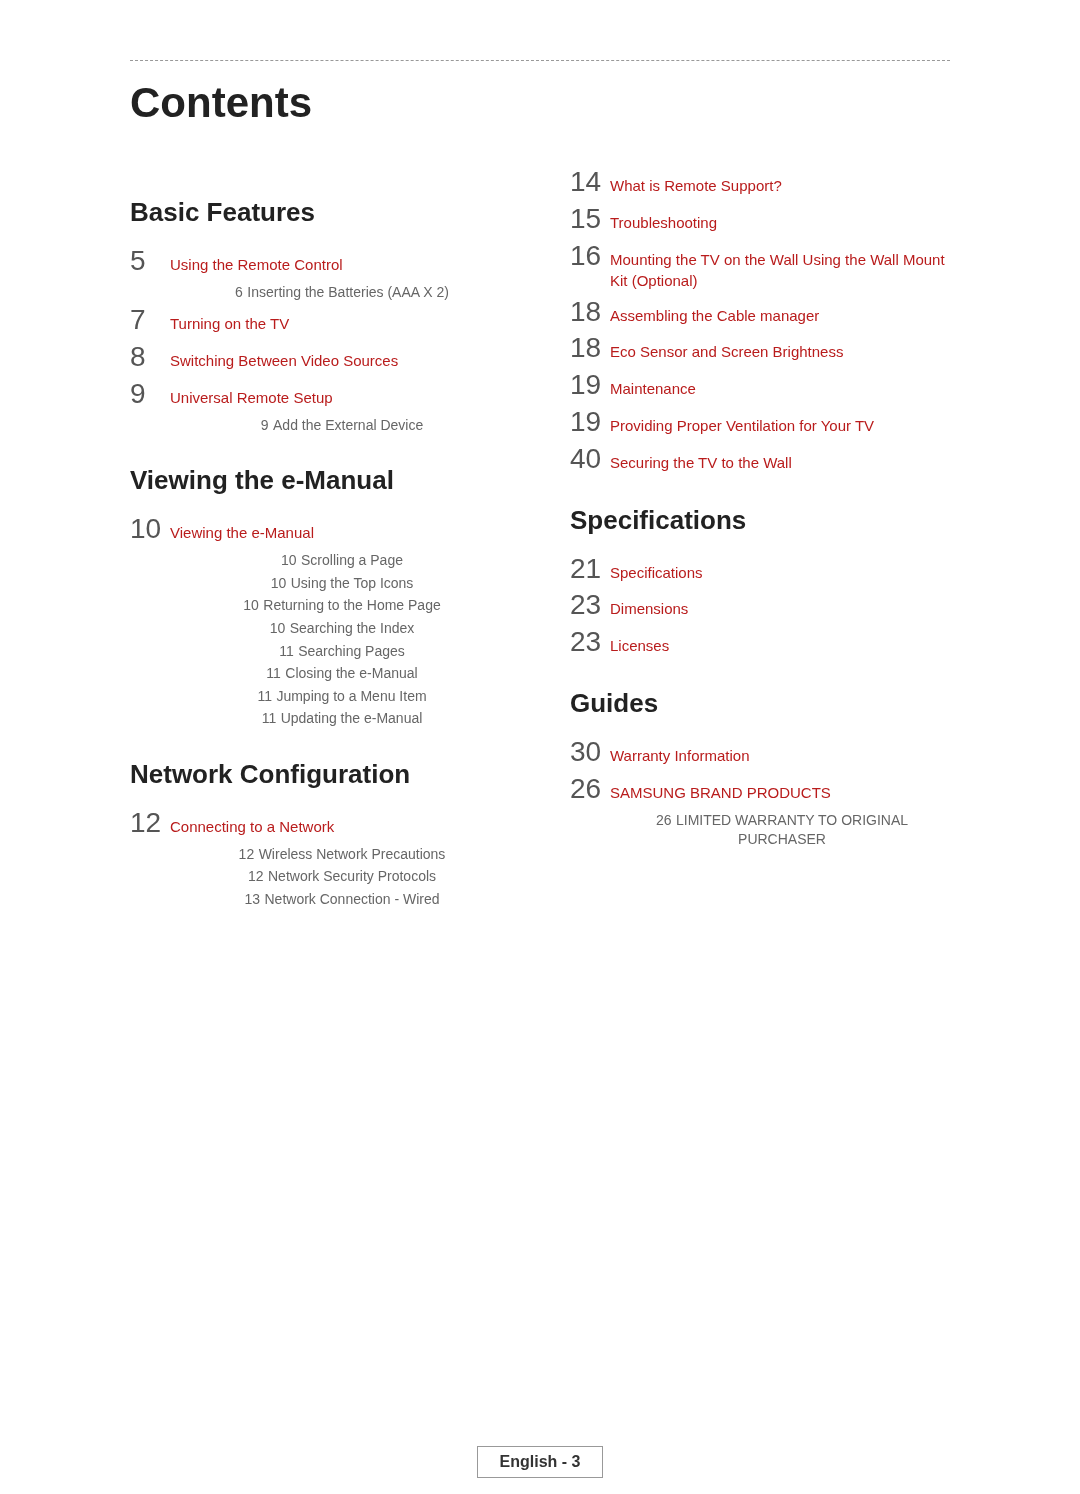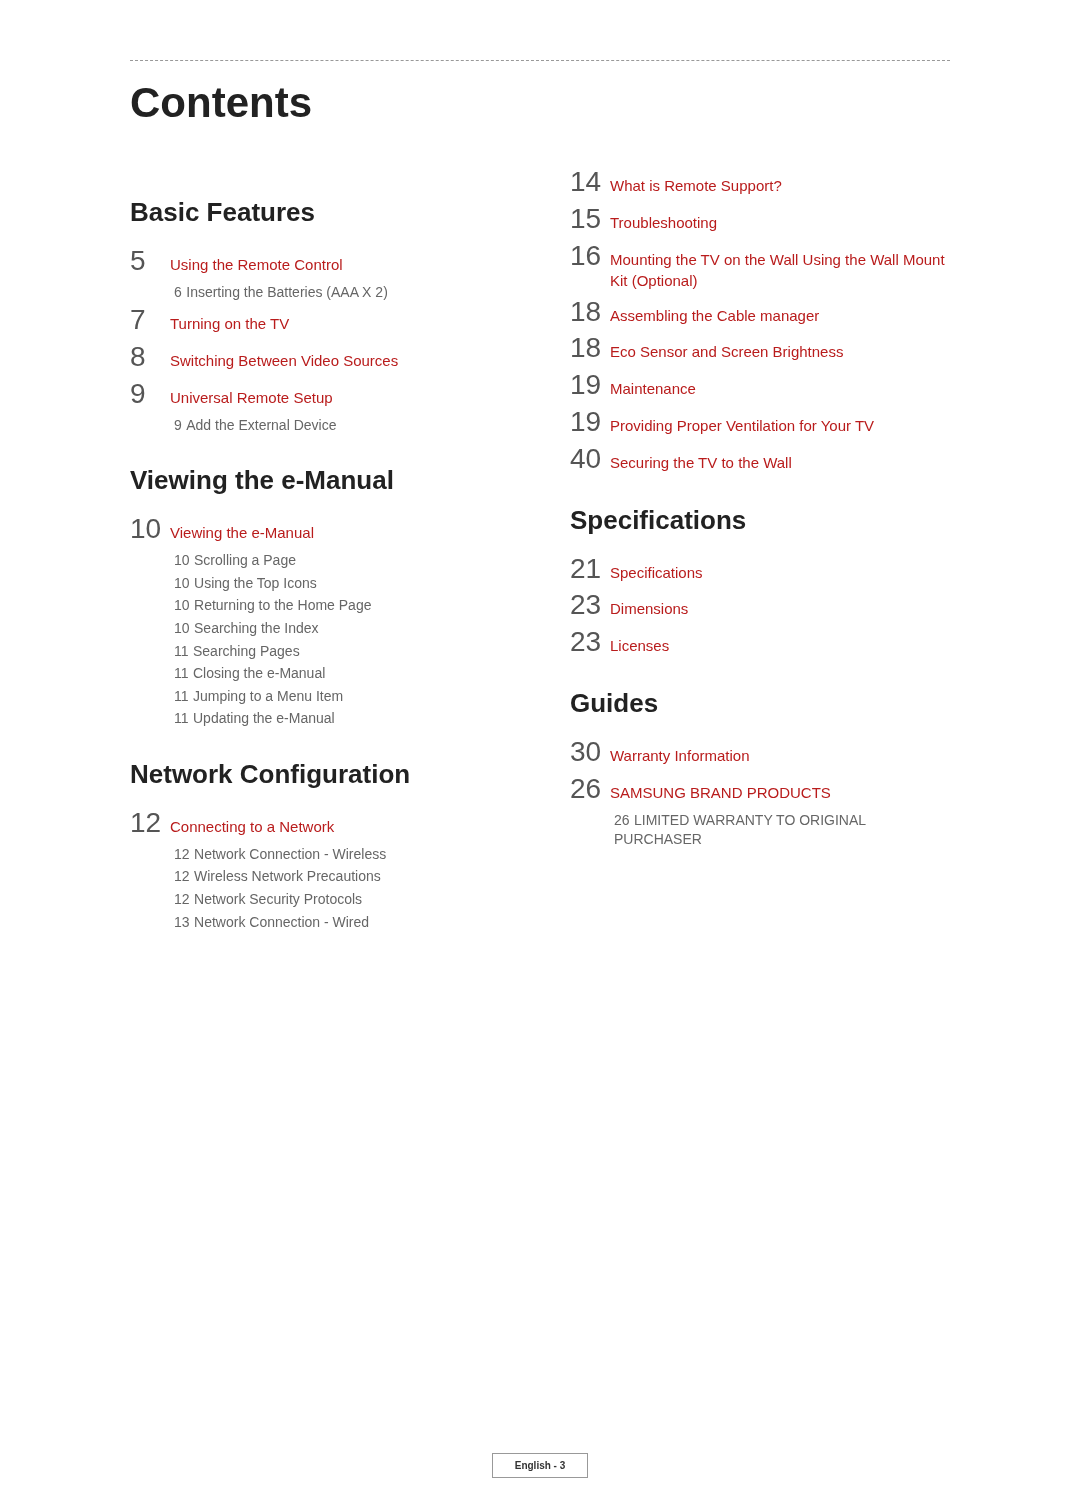--- a/index.html
+++ b/index.html
@@ -64,20 +64,21 @@
       line-height: 1.1;
     }
     .toc-text {
       font-size: 15px;
       color: #b91c1c;
       line-height: 1.4;
     }
     .toc-sub {
       margin-left: 44px;
       margin-bottom: 3px;
+      text-align: center;
     }
     .toc-sub .toc-num {
       font-size: 14px;
       font-weight: normal;
       color: #666;
       min-width: 28px;
     }
     .toc-sub .toc-text {
       font-size: 14px;
       color: #666;
@@ -92,21 +93,21 @@
       font-size: 14px;
       font-weight: bold;
       color: #333;
       width: 100%;
       border-top: none;
     }
     .footer-inner {
       display: inline-block;
       border: 1px solid #999;
       padding: 6px 22px;
-      font-size: 10px;
+      font-size: 16px;
       font-weight: bold;
     }
   </style>
 </head>
 <body>
 
 <div class="page">
   <hr class="dashed-line">
   <h1 class="contents-title">Contents</h1>
 
@@ -189,24 +190,20 @@
 
       <div class="section-block">
         <h2 class="section-title">Network Configuration</h2>
 
         <div class="toc-entry">
           <span class="toc-num">12</span>
           <span class="toc-text">Connecting to a Network</span>
         </div>
         <div class="toc-sub">
           <span class="toc-num">12</span>
-          <span class="toc-text">Network Connection - Wireless</span>
-        </div>
-        <div class="toc-sub">
-          <span class="toc-num">12</span>
           <span class="toc-text">Wireless Network Precautions</span>
         </div>
         <div class="toc-sub">
           <span class="toc-num">12</span>
           <span class="toc-text">Network Security Protocols</span>
         </div>
         <div class="toc-sub">
           <span class="toc-num">13</span>
           <span class="toc-text">Network Connection - Wired</span>
         </div>

